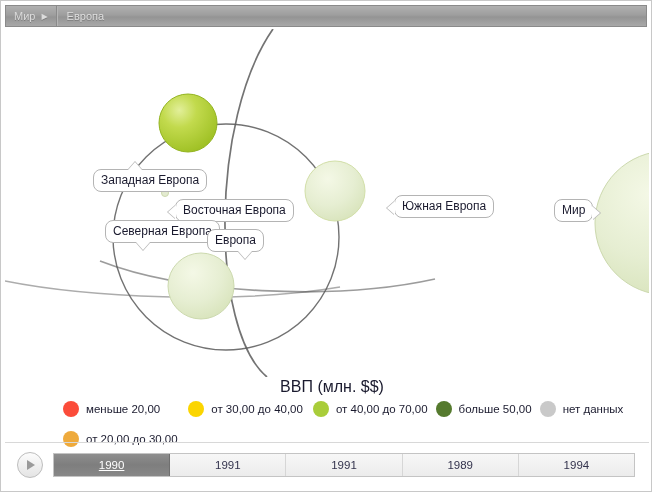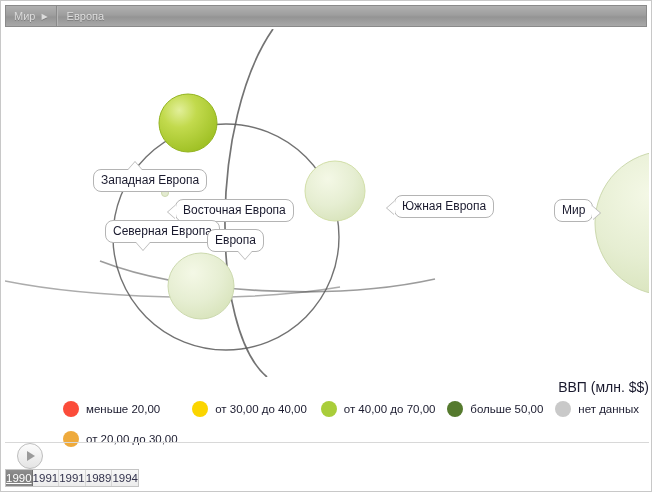--- a/index.html
+++ b/index.html
@@ -128,37 +128,36 @@
 
   
   .legend {
     position: absolute;
     left: 4px;
     top: 378px;
     width: 644px;
     height: 62px;
   }
   .legend-title {
-    text-align: right;
-    font-size: 14px;
+    text-align: center;
+    font-size: 16px;
     color: #1a1a2e;
     line-height: 16px;
     width: 100%;
     padding-left: 10px;
     box-sizing: border-box;
   }
   .legend-items {
     position: relative;
     margin-top: 4px;
     padding-left: 58px;
     display: flex;
     flex-wrap: wrap;
     align-items: center;
     max-width: 600px;
-    justify-content: space-between;
   }
   .legend-item {
     display: flex;
     align-items: center;
     margin-right: 10px;
     height: 20px;
   }
   .legend-swatch {
     width: 16px;
     height: 16px;
@@ -174,22 +173,21 @@
 
   
   .timeline {
     position: absolute;
     left: 4px;
     bottom: 4px;
     width: 644px;
     height: 44px;
     border-top: 1px solid #d8d8d8;
     display: flex;
-    align-items: flex-start;
-    flex-direction: column;
+    align-items: center;
   }
   .play-button {
     width: 24px;
     height: 24px;
     margin-left: 12px;
     margin-right: 10px;
     border-radius: 50%;
     background: linear-gradient(to bottom, #fcfcfc, #e4e4e4);
     border: 1px solid #bdbdbd;
     display: flex;

